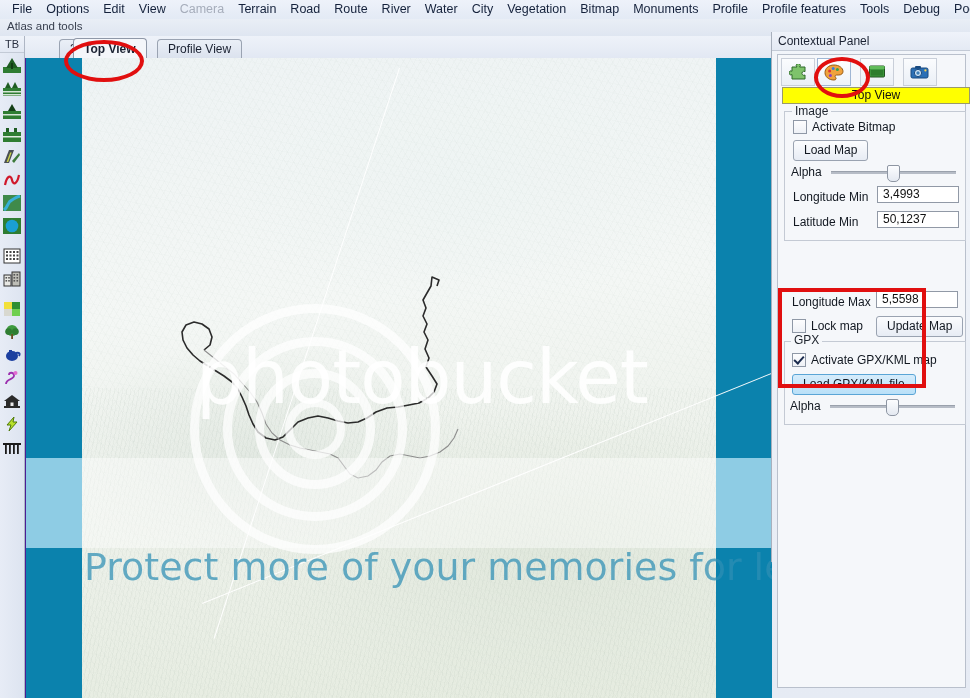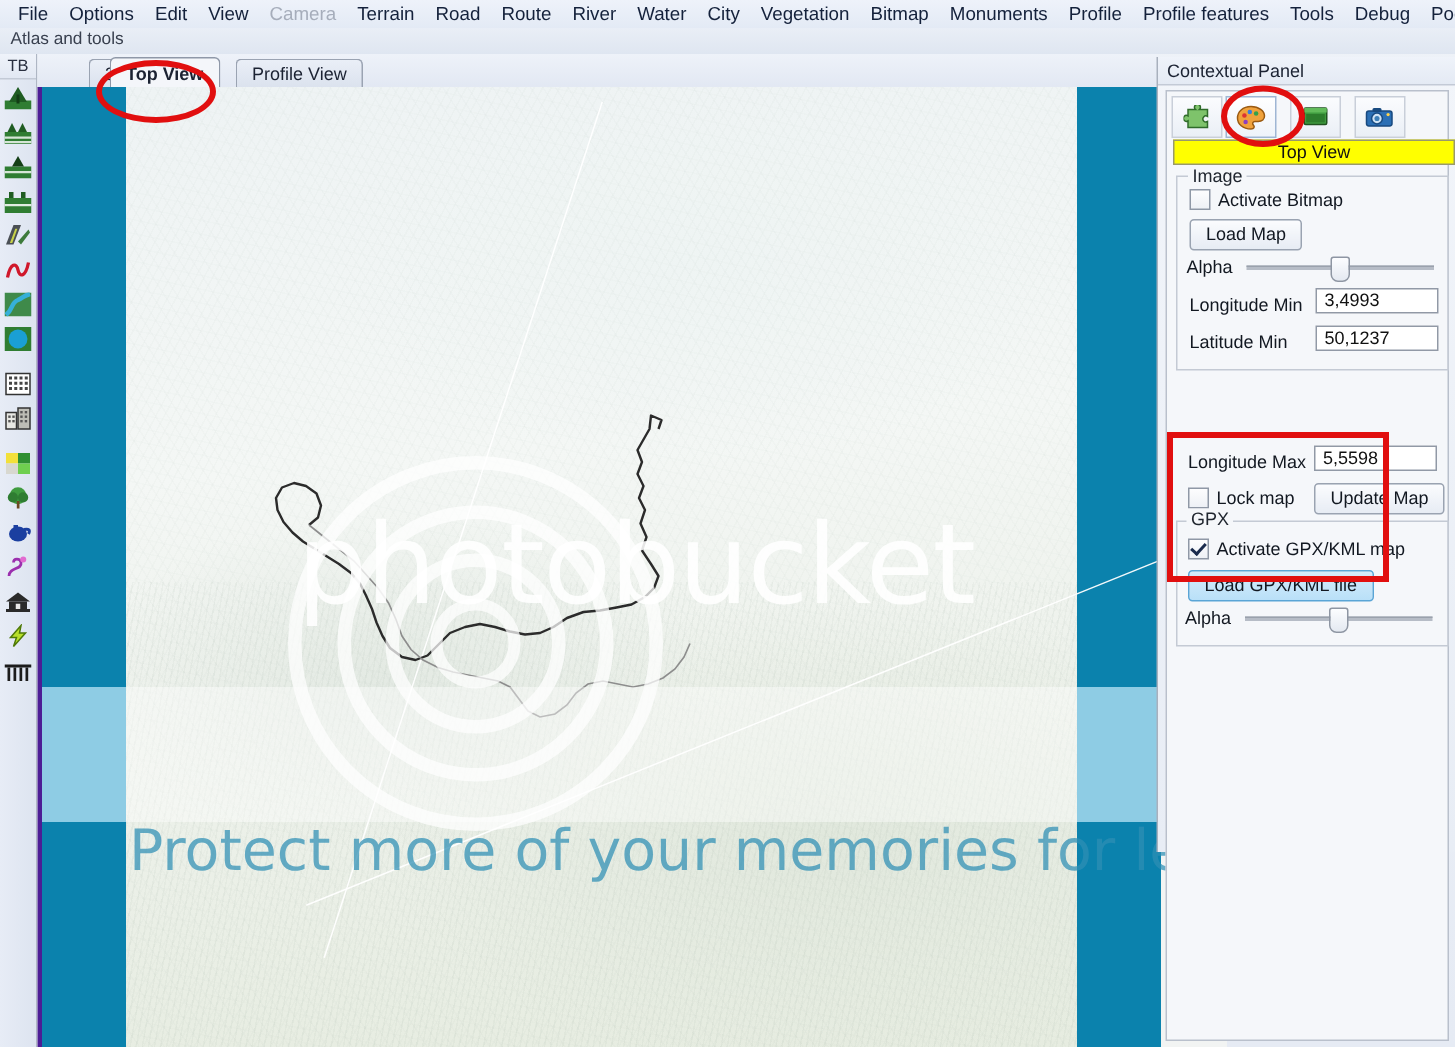--- a/index.html
+++ b/index.html
@@ -43,21 +43,21 @@
        box-sizing:border-box;color:#1b2232;
        border:1px solid #9aa3b2;border-bottom:none;
        border-radius:4px 4px 0 0;
        background:linear-gradient(180deg,#eaeff7,#dbe2ee);cursor:default;}
   .tab.sel{background:#f4f6fa;font-weight:bold;border-color:#8f98a8;top:2px;height:21px;line-height:20px;}
   #tab3d{left:6px;margin-left:28px;}
   #tabtop{left:48px;}
   #tabprof{left:132px;}
 
   .canvas{position:absolute;left:0;top:22px;width:746px;height:640px;overflow:hidden;
-          border-left:3px solid #4c1d95;background:#f2f4f3;padding-left:44px;}
+          border-left:1px solid #4c1d95;background:#f2f4f3;}
 
   
   .pbbar{position:absolute;top:0;width:56px;height:640px;background:#0b82ad;}
   .pbbar.l{left:0;}
   .pbbar.r{left:690px;width:56px;}
   .pbband{position:absolute;left:0;top:400px;width:746px;height:90px;background:rgba(255,255,255,.42);}
   .pbbar-lite{position:absolute;top:400px;width:56px;height:90px;background:#8ecce4;}
   .pbbar-lite.l{left:0;}
   .pbbar-lite.r{left:690px;}
 
@@ -90,21 +90,21 @@
   .wm-line{position:absolute;left:58px;top:487px;font-size:38px;white-space:nowrap;
            color:#2e8fb5;opacity:.72;font-family:"DejaVu Sans",sans-serif;pointer-events:none;}
 
   
   .sline{position:absolute;background:#fff;height:1px;transform-origin:0 0;opacity:.95;}
 
   
   .track{position:absolute;left:0;top:0;width:634px;height:640px;pointer-events:none;}
 
   
-  .ctx{position:absolute;left:771px;top:38px;width:199px;height:530px;
+  .ctx{position:absolute;left:771px;top:32px;width:199px;height:530px;
        background:linear-gradient(180deg,#f2f5fa,#e8edf5);border-left:1px solid #a8b0bd;}
   .ctx-title{height:18px;line-height:18px;padding-left:6px;font-size:12px;color:#1b2232;
              background:linear-gradient(180deg,#eff3fa,#e4eaf4);border-bottom:1px solid #c3cad6;}
   .ctx-body{position:absolute;left:5px;top:22px;width:189px;height:634px;
             background:#f5f7fa;border:1px solid #b9c0cc;box-sizing:border-box;}
 
   .icbar{position:absolute;left:3px;top:3px;width:182px;height:26px;display:flex;gap:2px;}
   .icbtn{width:32px;height:26px;border:1px solid #c9cfd9;background:linear-gradient(180deg,#fbfcfe,#eaeff6);
          display:flex;align-items:center;justify-content:center;}
   .icbtn.act{background:linear-gradient(180deg,#ffffff,#eef3fa);border-color:#9fb6d4;}

